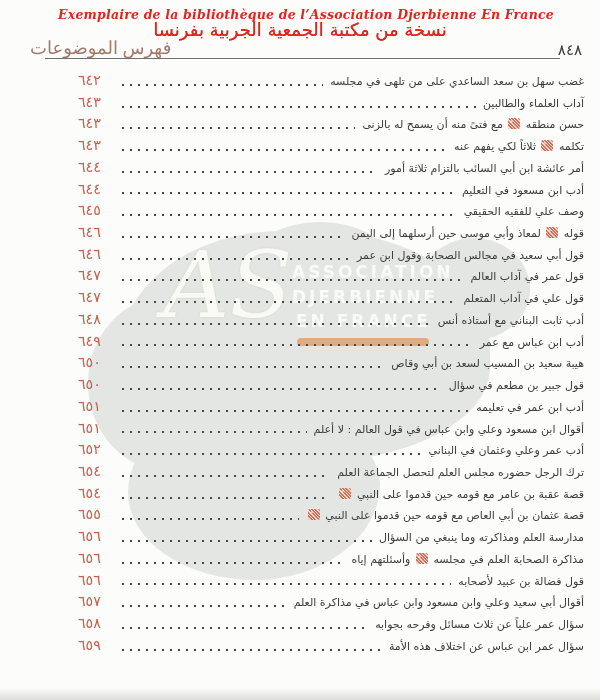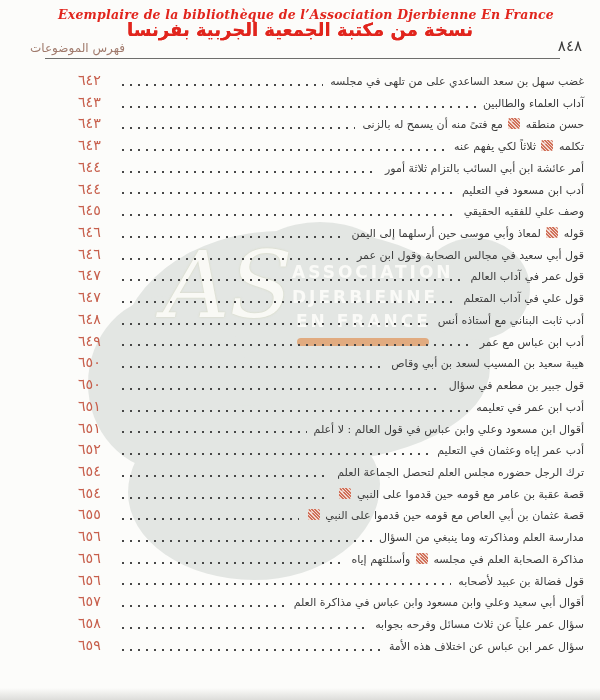--- a/index.html
+++ b/index.html
@@ -10,30 +10,30 @@
   }
 
   
   .stamp-fr{
     position:absolute;top:7px;left:0;right:0;text-align:center;
     font-family:"DejaVu Serif",serif;font-style:italic;font-weight:bold;
     font-size:12.5px;color:var(--stamp-red);letter-spacing:.2px;margin-left:12px;
   }
   .stamp-ar{
     position:absolute;top:19px;left:0;right:0;text-align:center;direction:rtl;
-    font-size:18px;font-weight:bold;color:var(--stamp-red);
+    font-size:18px;font-weight:normal;color:var(--stamp-red);
     text-shadow:0 0 .6px var(--stamp-red);
   }
 
   
   .header-row{
     position:absolute;top:37px;left:30px;right:18px;
     display:flex;justify-content:space-between;align-items:flex-end;
   }
-  .section-title{direction:rtl;font-size:12px;color:var(--header-label);}
+  .section-title{direction:rtl;font-size:18px;color:var(--header-label);font-family:Liberation Serif, serif;}
   .page-no{font-size:15px;color:var(--entry-text);letter-spacing:1px;}
   .rule{
     position:absolute;top:58px;left:45px;right:40px;height:0;
     border-top:1.8px solid #6e6e6c;
   }
 
   
   .wm{position:absolute;inset:0;z-index:0;pointer-events:none;}
   .wm-blob{position:absolute;background:var(--watermark-gray);}
   .b1{left:118px;top:231px;width:372px;height:232px;border-radius:48% 52% 55% 45% / 60% 55% 45% 50%;}
@@ -214,21 +214,21 @@
     <span class="num">٦٥١</span>
   </div>
 
   <div class="row">
     <span class="title">أقوال ابن مسعود وعلي وابن عباس في قول العالم : لا أعلم</span>
     <span class="dots"></span>
     <span class="num">٦٥١</span>
   </div>
 
   <div class="row">
-    <span class="title">أدب عمر إياه وعثمان في التعليم</span>
+    <span class="title">أدب عمر وعلي وعثمان في البناني</span>
     <span class="dots"></span>
     <span class="num">٦٥٢</span>
   </div>
 
   <div class="row">
     <span class="title">ترك الرجل حضوره مجلس العلم لتحصل الجماعة العلم</span>
     <span class="dots"></span>
     <span class="num">٦٥٤</span>
   </div>
 

